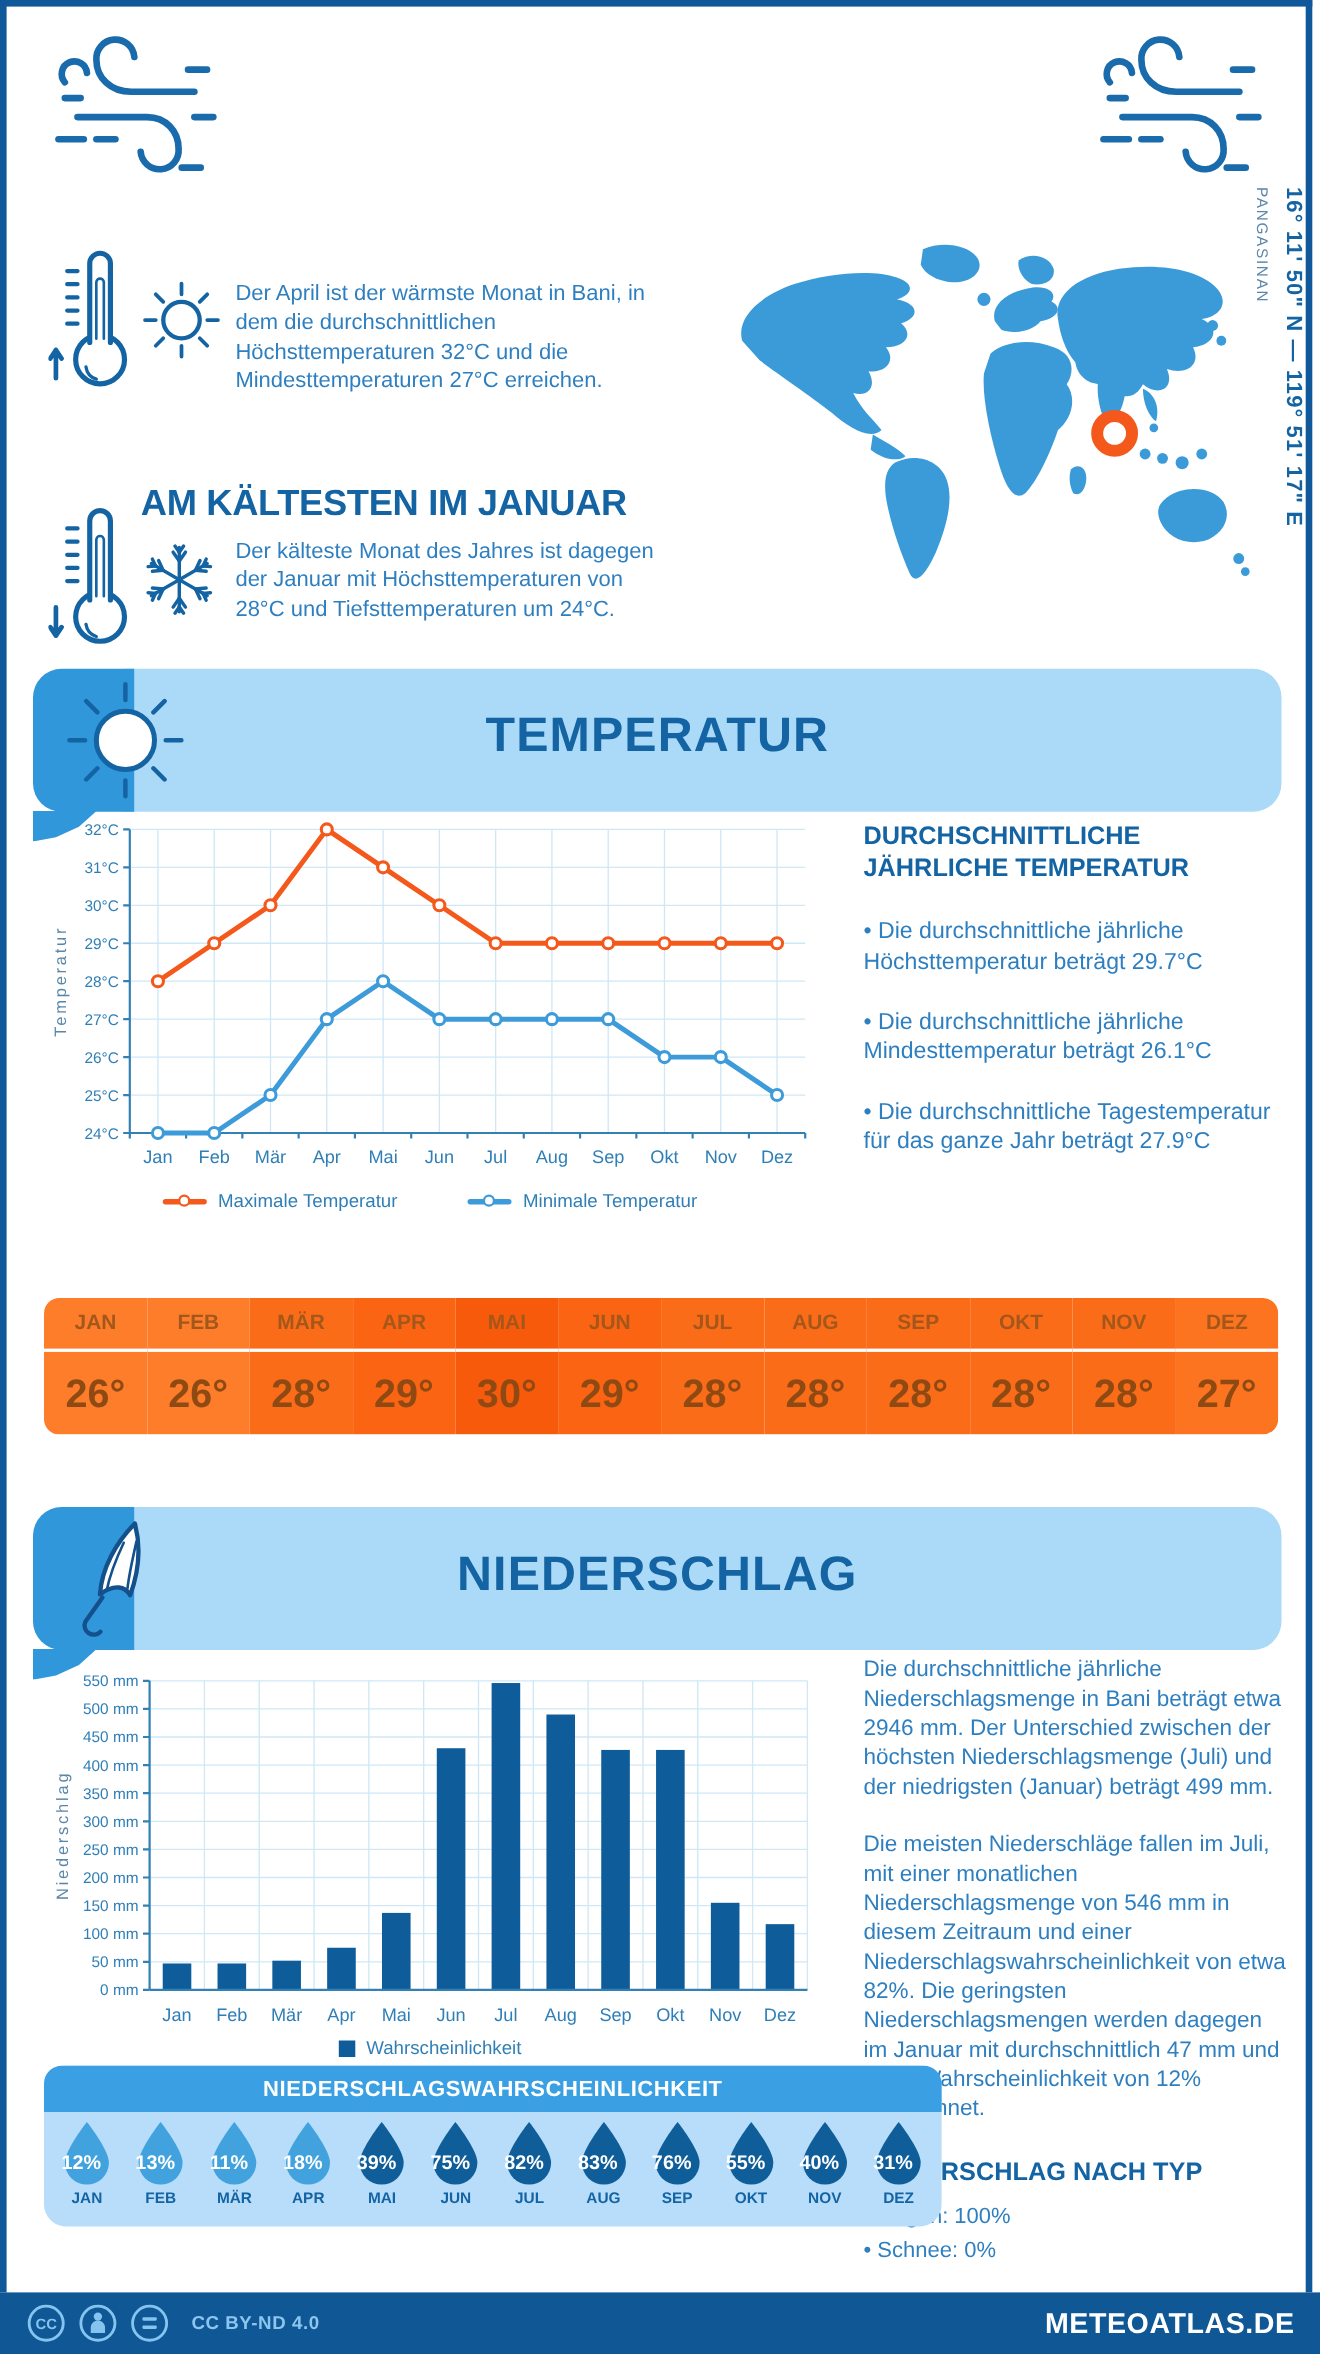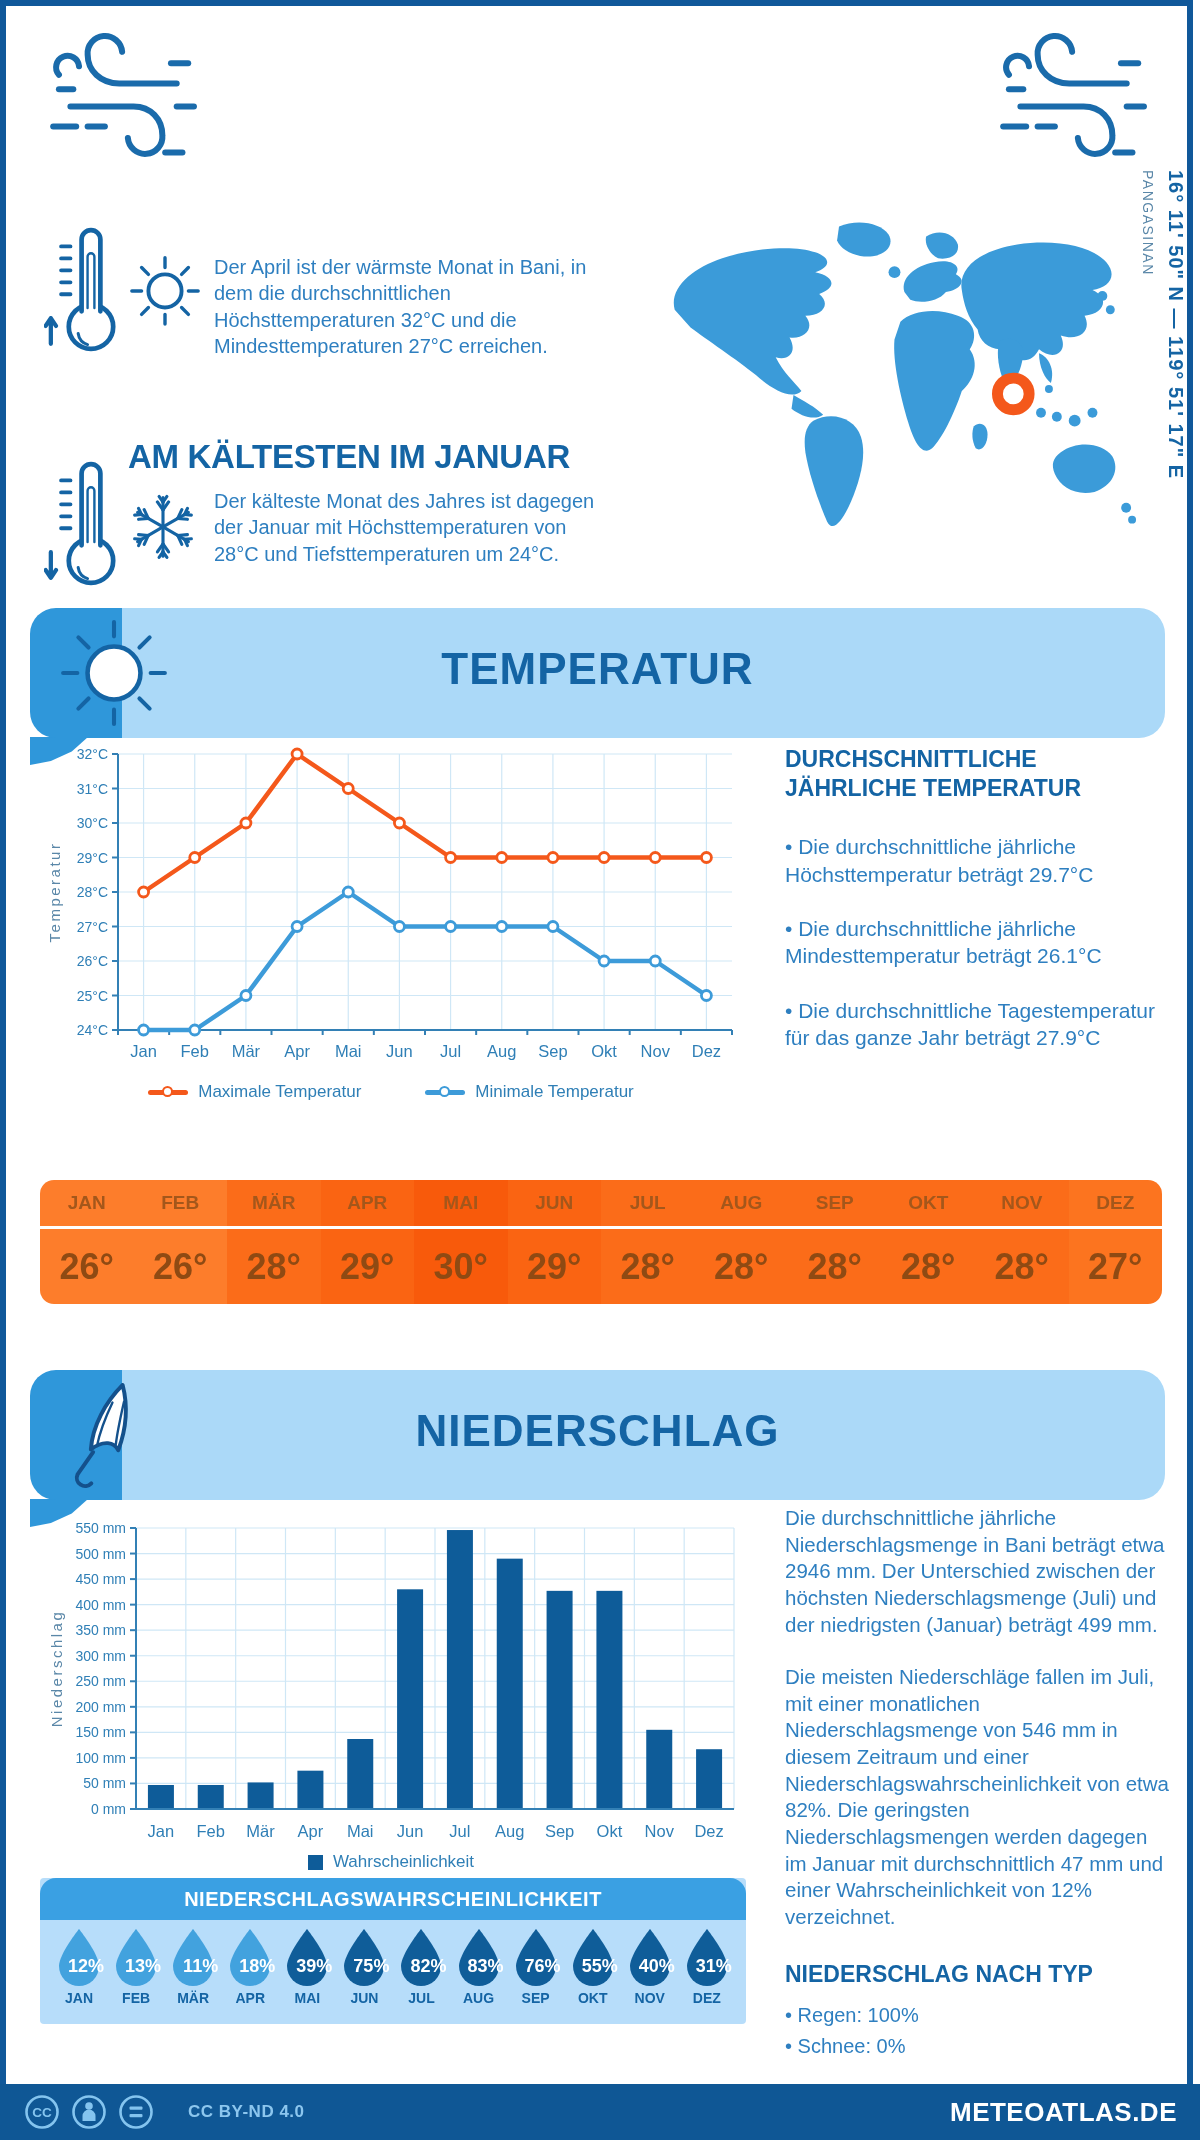--- a/index.html
+++ b/index.html
@@ -68,32 +68,32 @@
   .tcol{display:flex;flex-direction:column;}
   .tmon{height:46px;display:flex;align-items:center;justify-content:center;font-size:19px;font-weight:bold;color:#a4571b;}
   .tval{flex:1;border-top:3px solid #fff;display:flex;align-items:center;justify-content:center;
         font-size:36px;font-weight:bold;color:#8f4a13;}
   
   .precip-text{position:absolute;left:785px;top:1505px;width:384px;}
   .precip-text p{font-size:20.5px;color:#2e7fc0;line-height:1.3;margin:0 0 26px 0;}
   .precip-text h3{font-size:23px;font-weight:bold;color:#1464a4;margin:30px 0 12px 0;}
   .type-item{font-size:20px;color:#2e7fc0;line-height:1.55;}
   
-  .prob-panel{position:absolute;left:40px;top:1878px;width:706px;height:146px;background:#b7ddfa;border-radius:4px;}
+  .prob-panel{position:absolute;left:40px;top:1878px;width:816px;height:146px;background:#b7ddfa;border-radius:20px;}
   .prob-header{height:42px;background:#3aa0e3;border-radius:16px 16px 0 0;display:flex;align-items:center;
                justify-content:center;color:#fff;font-weight:bold;font-size:20px;letter-spacing:0.5px;}
   #drops{display:flex;justify-content:space-between;padding:7px 14px 0 14px;}
   .drop{position:relative;width:50px;text-align:center;}
   .drop svg{display:block;margin:0 auto;}
-  .drop-pct{position:absolute;top:29px;left:0;right:0;text-align:right;font-size:18px;font-weight:bold;color:#fff;}
+  .drop-pct{position:absolute;top:29px;left:0;right:10px;text-align:center;font-size:18px;font-weight:bold;color:#fff;}
   .drop-month{margin-top:3px;font-size:14px;font-weight:bold;color:#1464a4;}
   
   .footer{position:absolute;left:0;top:2084px;width:1200px;height:56px;background:#0f5795;display:flex;
           align-items:center;padding:0 23px;box-sizing:border-box;gap:9px;}
-  .license{margin-left:24px;font-size:17px;font-weight:bold;color:#8cc6ee;letter-spacing:0.5px;}
+  .license{margin-left:10px;font-size:17px;font-weight:bold;color:#8cc6ee;letter-spacing:0.5px;}
   .spacer{flex:1;}
   .site{font-size:26px;font-weight:bold;color:#fff;letter-spacing:0.5px;}
 </style>
 </head>
 <body>
 
 <div id="page">
   <div class="frame"></div>
 
   <svg class="wind wind-left" viewBox="0 0 120 110" fill="none" stroke="#1a6bab" stroke-width="4.2" stroke-linecap="round">

